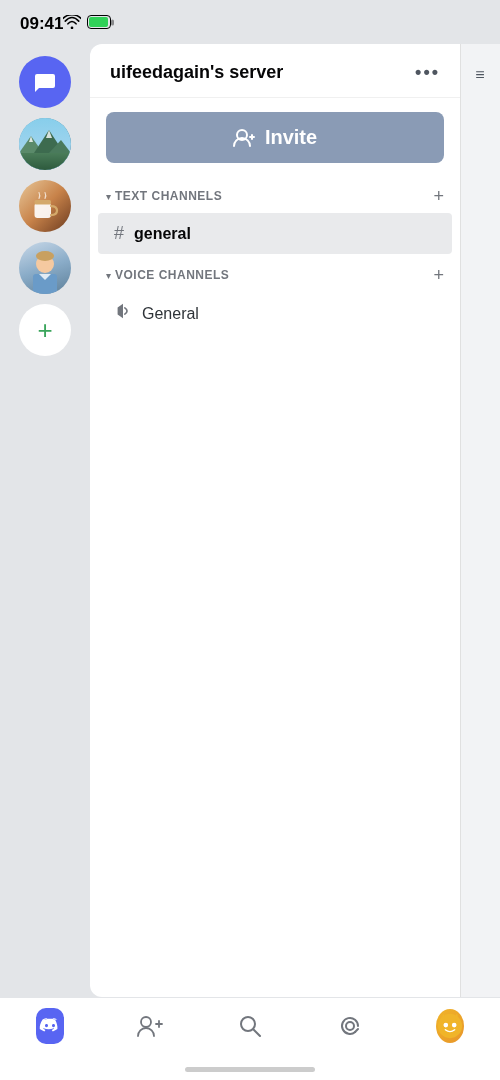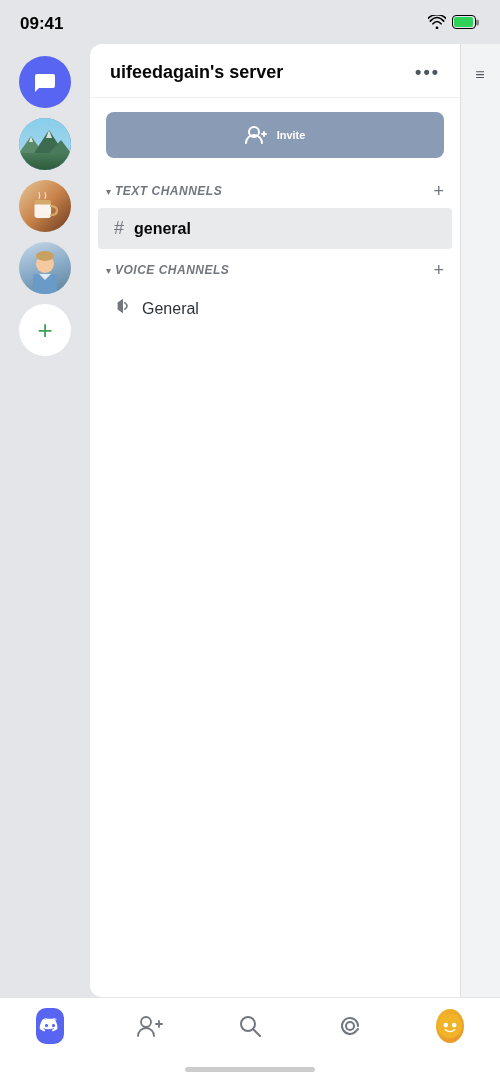--- a/index.html
+++ b/index.html
@@ -10,21 +10,20 @@
       height: 1080px;
       background: #e3e5e8;
       font-family: -apple-system, 'Helvetica Neue', Arial, sans-serif;
       position: relative;
       overflow: hidden;
     }
 
     
     .status-bar {
       display: flex;
-      justify-content: space-between;
       align-items: center;
       padding: 10px 20px 6px 20px;
       height: 44px;
       background: #e3e5e8;
     }
     .status-time {
       font-size: 17px;
       font-weight: 600;
       color: #000;
     }
@@ -149,21 +148,21 @@
       background: #8a9bb5;
       border: none;
       border-radius: 8px;
       padding: 14px 0;
       display: flex;
       align-items: center;
       justify-content: center;
       gap: 10px;
       cursor: pointer;
       color: #fff;
-      font-size: 11px;
+      font-size: 20px;
       font-weight: 600;
     }
 
     
     .channels-content {
       flex: 1;
       overflow-y: auto;
       padding: 6px 0;
     }
 
@@ -186,21 +185,20 @@
     .chevron-icon {
       color: #72767d;
       font-size: 10px;
     }
     .category-label {
       font-size: 12px;
       font-weight: 600;
       color: #72767d;
       text-transform: uppercase;
       letter-spacing: 0.5px;
-      font-style: italic;
     }
     .add-channel-btn {
       color: #72767d;
       font-size: 18px;
       cursor: pointer;
       line-height: 1;
     }
 
     .channel-item {
       display: flex;

